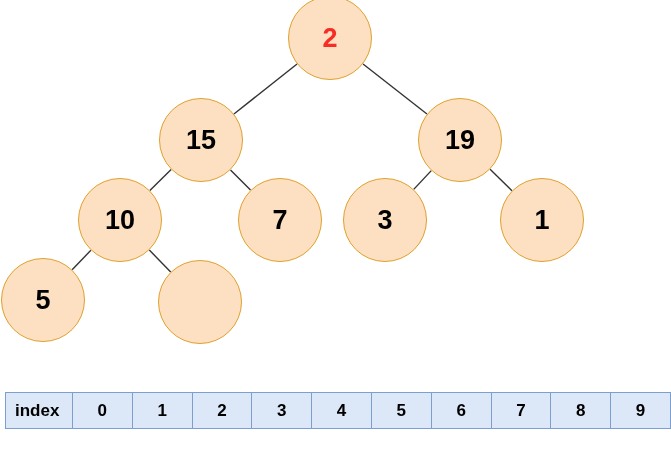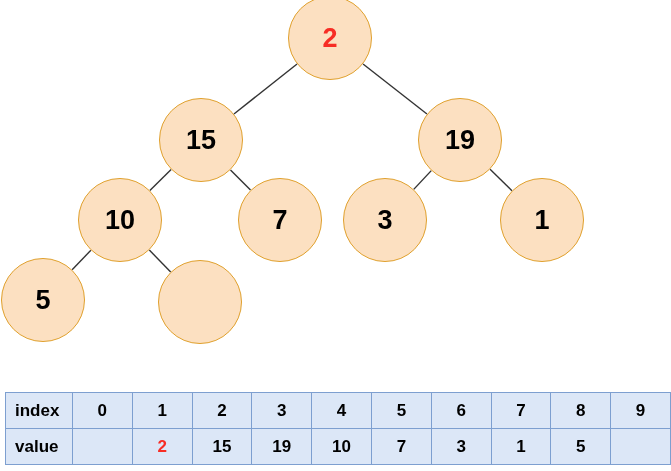--- a/index.html
+++ b/index.html
@@ -134,27 +134,14 @@
         <td>1</td>
         <td>2</td>
         <td>3</td>
         <td>4</td>
         <td>5</td>
         <td>6</td>
         <td>7</td>
         <td>8</td>
         <td>9</td>
       </tr>
-      <tr>
-        <td class="row-label">value</td>
-        <td></td>
-        <td class="cell-highlight">2</td>
-        <td>15</td>
-        <td>19</td>
-        <td>10</td>
-        <td>7</td>
-        <td>3</td>
-        <td>1</td>
-        <td>5</td>
-        <td></td>
-      </tr>
     </tbody>
 </table>
 
 </body></html>

